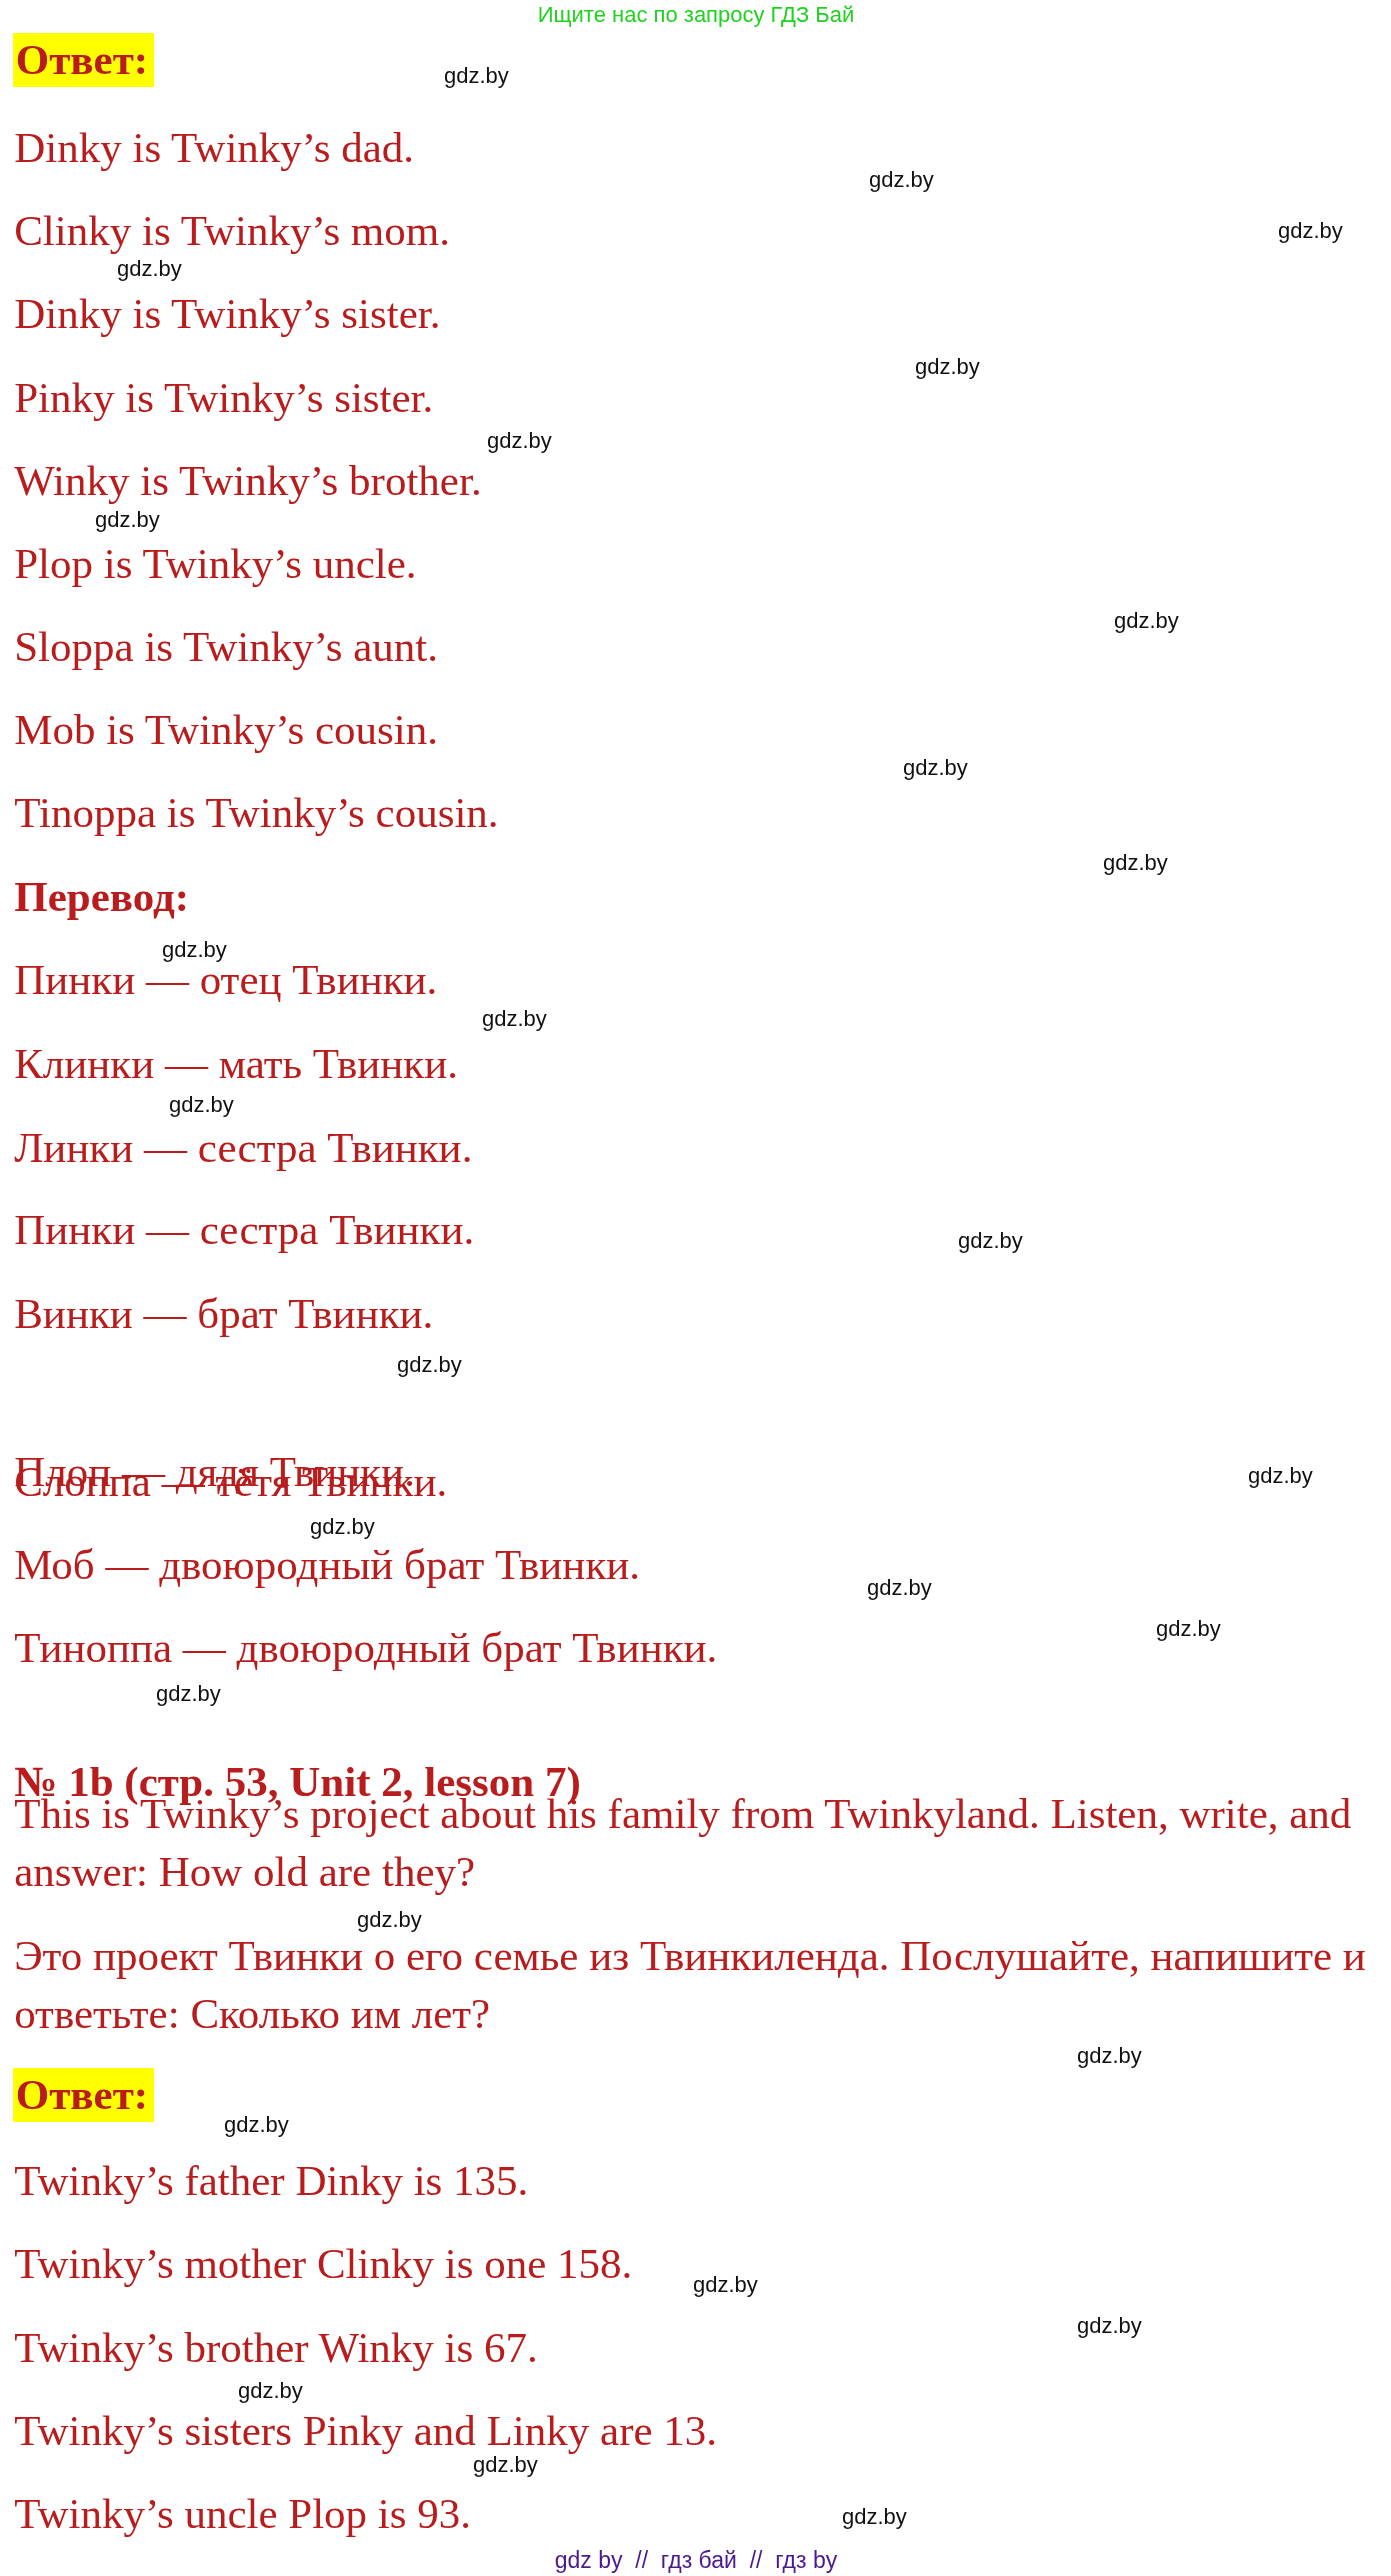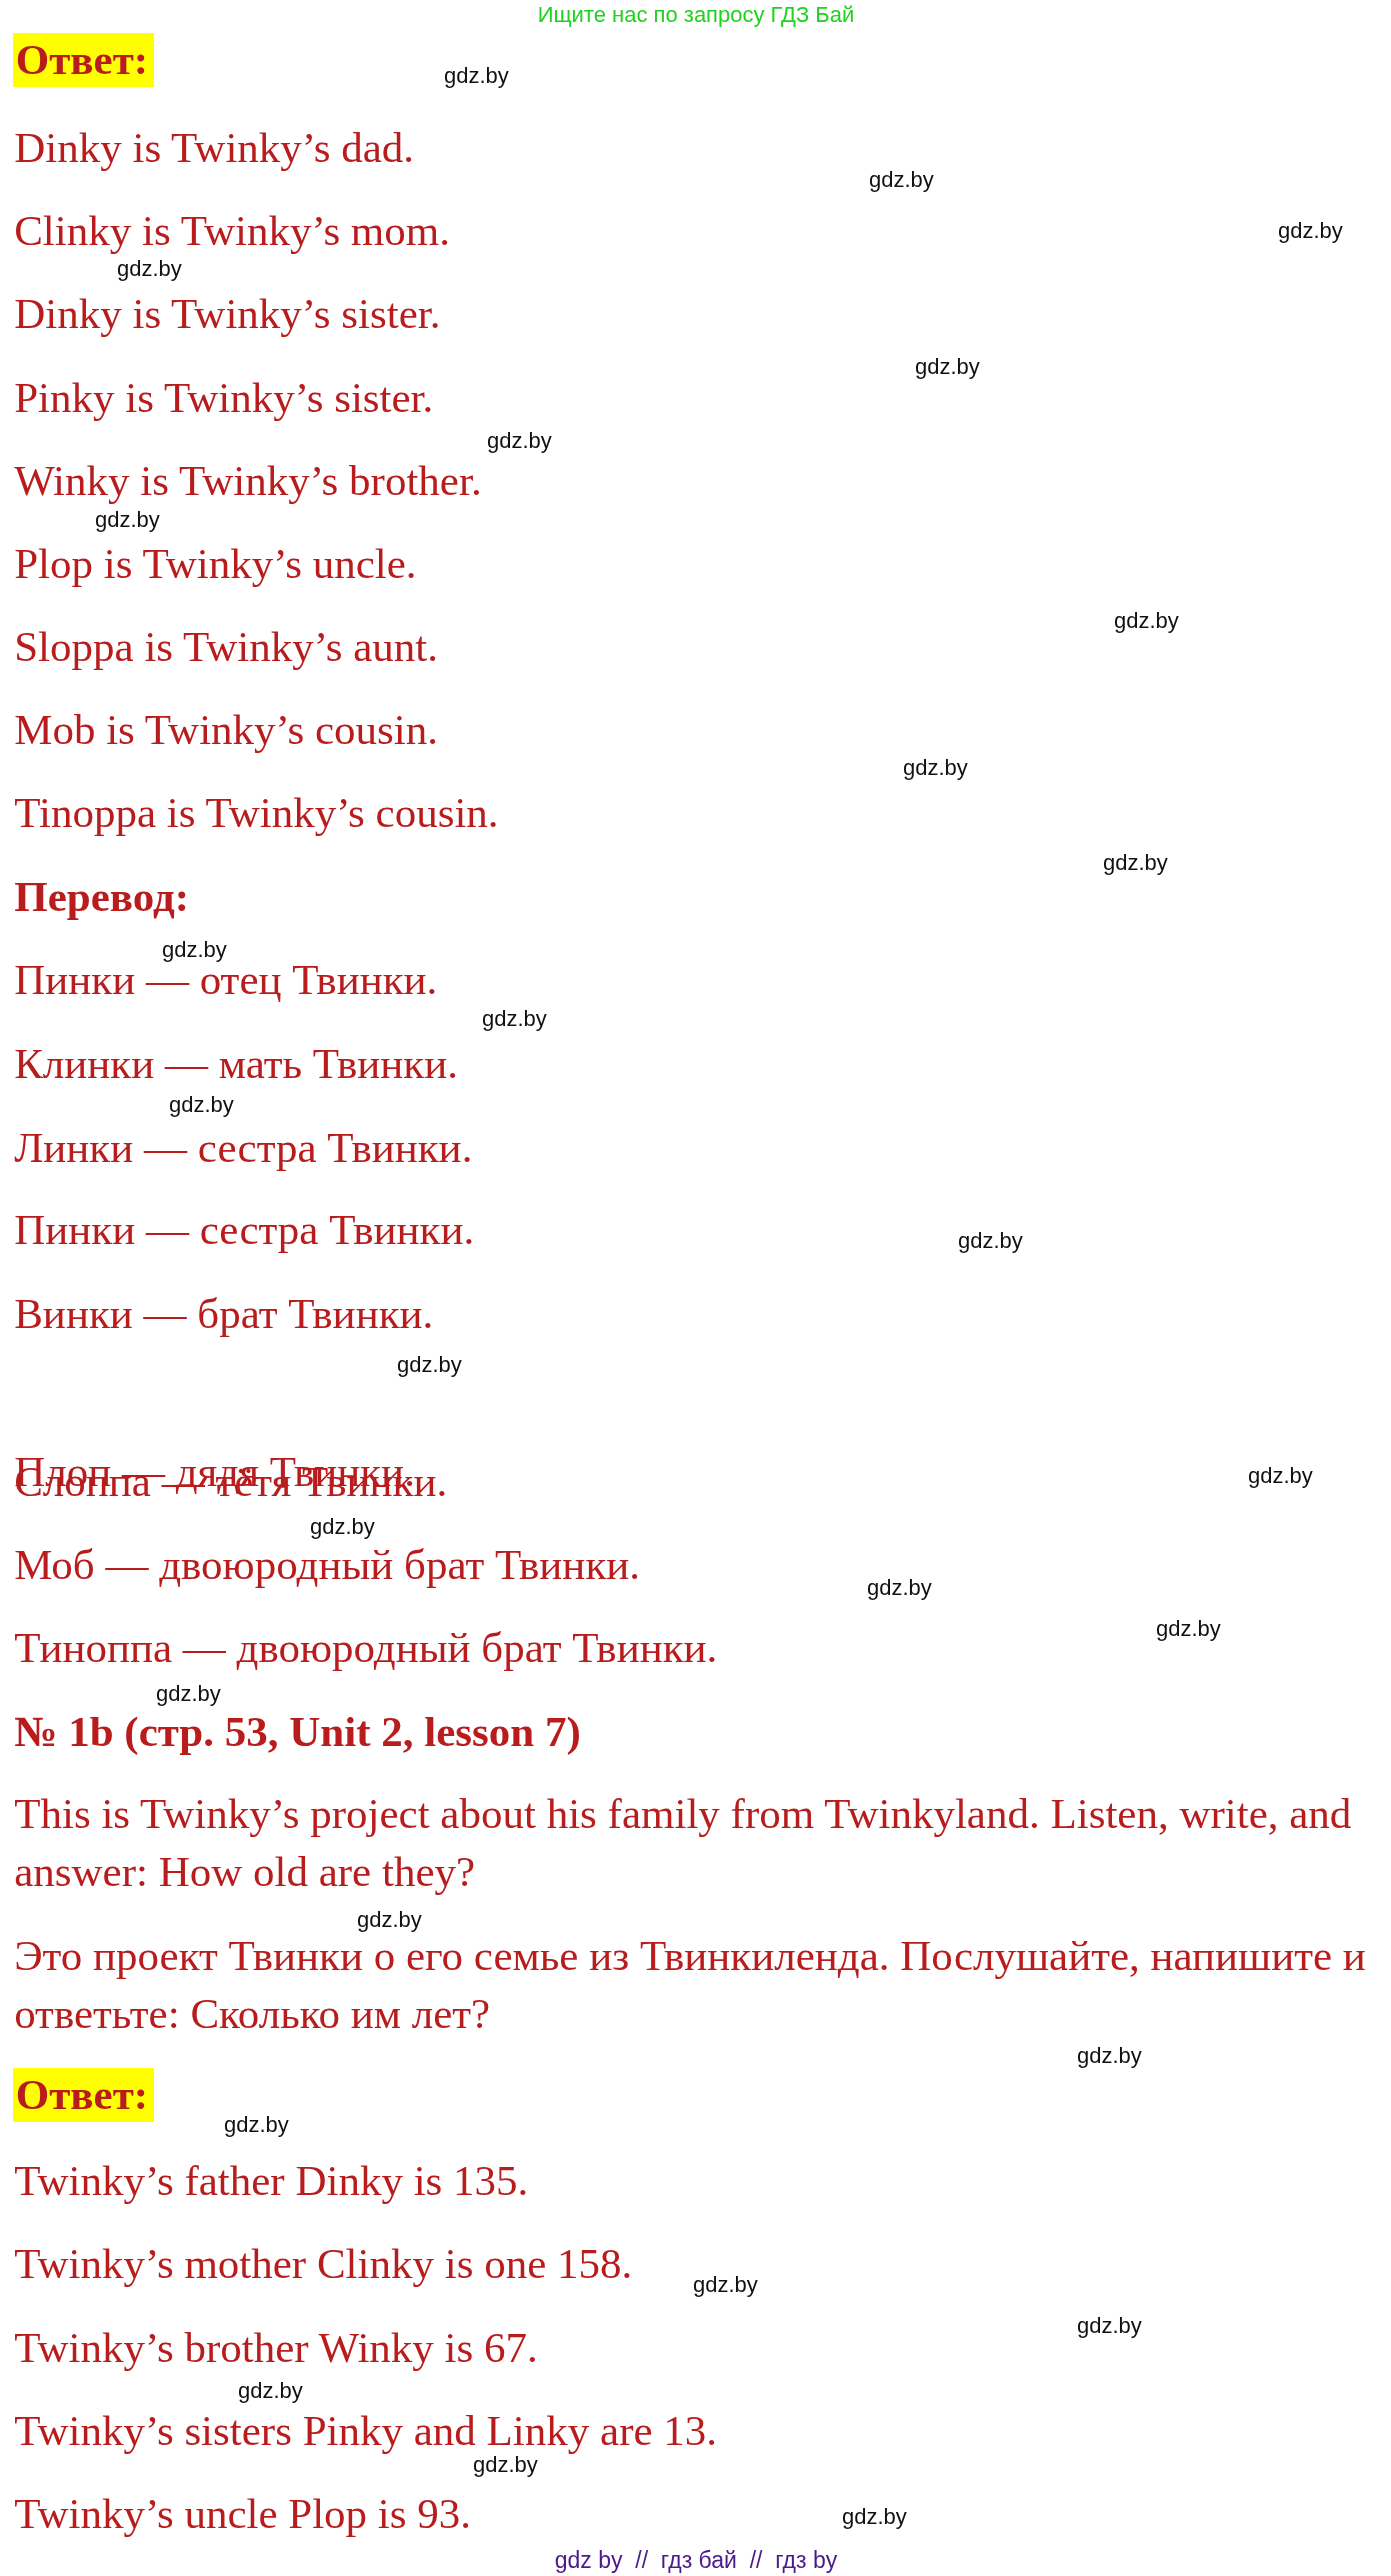--- a/index.html
+++ b/index.html
@@ -36,21 +36,21 @@
 <div class="abs serif line" style="top:955px;">Пинки — отец Твинки.</div>
 <div class="abs serif line" style="top:1039px;">Клинки — мать Твинки.</div>
 <div class="abs serif line" style="top:1123px;">Линки — сестра Твинки.</div>
 <div class="abs serif line" style="top:1205px;">Пинки — сестра Твинки.</div>
 <div class="abs serif line" style="top:1289px;">Винки — брат Твинки.</div>
 <div class="abs serif line" style="top:1447px;">Плоп — дядя Твинки.</div>
 <div class="abs serif line" style="top:1457px;">Слоппа — тётя Твинки.</div>
 <div class="abs serif line" style="top:1540px;">Моб — двоюродный брат Твинки.</div>
 <div class="abs serif line" style="top:1623px;">Тиноппа — двоюродный брат Твинки.</div>
 
-<div class="abs serif line bold" style="top:1707px;">№ 1b (стр. 53, Unit 2, lesson 7)</div>
+<div class="abs serif line bold" style="top:1757px;">№ 1b (стр. 53, Unit 2, lesson 7)</div>
 
 <div class="serif para" style="top:1785px;">This is Twinky’s project about his family from Twinkyland. Listen, write, and answer: How old are they?</div>
 <div class="serif para" style="top:1927px;">Это проект Твинки о его семье из Твинкиленда. Послушайте, напишите и ответьте: Сколько им лет?</div>
 
 <div class="abs serif answer-label" style="top:2068px;">Ответ:</div>
 
 <div class="abs serif line" style="top:2156px;">Twinky’s father Dinky is 135.</div>
 <div class="abs serif line" style="top:2239px;">Twinky’s mother Clinky is one 158.</div>
 <div class="abs serif line" style="top:2323px;">Twinky’s brother Winky is 67.</div>
 <div class="abs serif line" style="top:2406px;">Twinky’s sisters Pinky and Linky are 13.</div>

